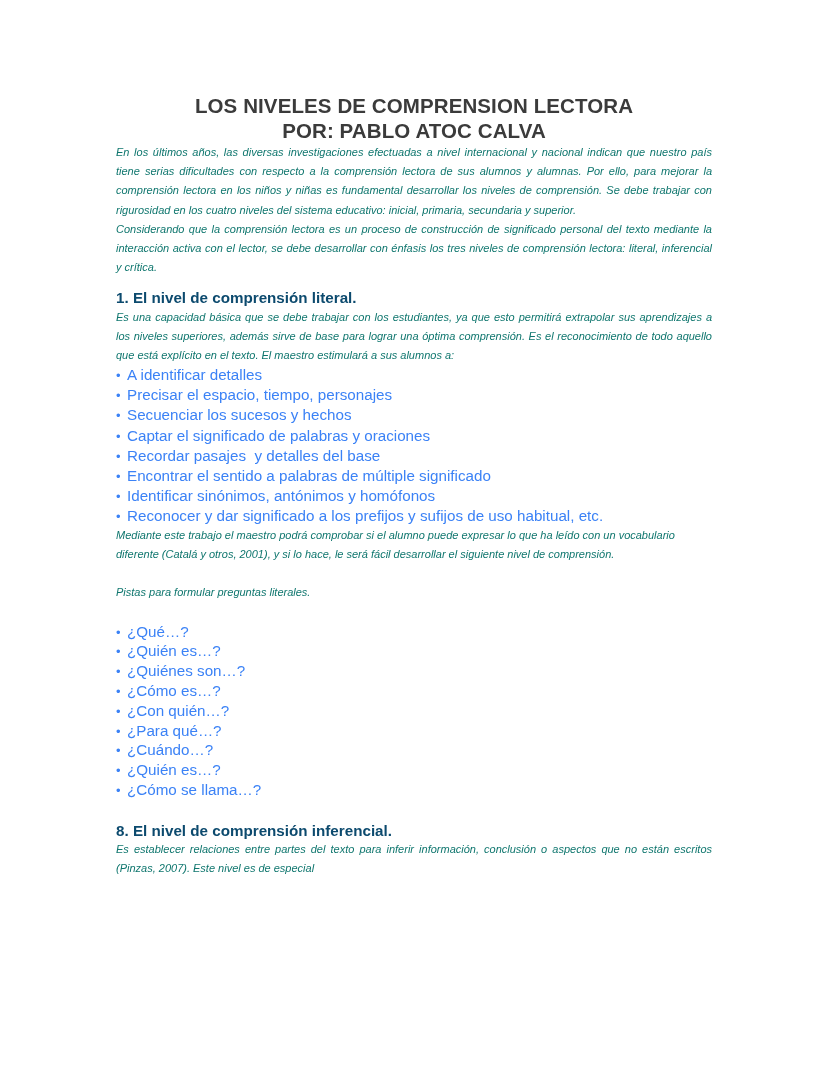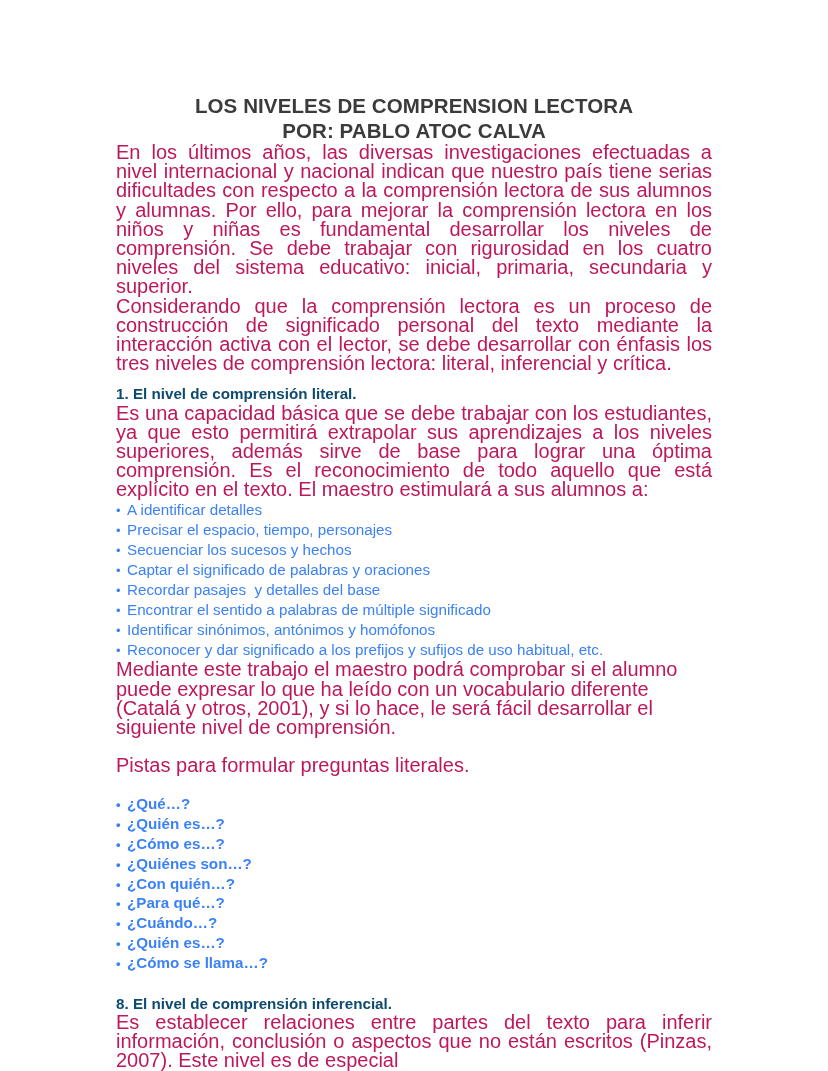--- a/index.html
+++ b/index.html
@@ -36,25 +36,26 @@
     font-weight: bold;
     line-height: 25px;
     letter-spacing: 0.1px;
     color: #3b3b3b;
   }
   .doc-title .line2 {
     display: block;
   }
   p.para {
     margin: 0;
-    font-size: 20px;
+    font-size: 11px;
     line-height: 19.2px;
     text-align: justify;
     text-justify: inter-word;
-    color: #be185d;
+    color: #0f766e;
+    font-style: italic;
   }
   p.para.left {
     text-align: left;
   }
   .para-intro {
     margin-top: 14px;
   }
   h2.section-heading {
     margin: 0;
     font-size: 15.2px;
@@ -79,21 +80,20 @@
   }
   ul.bullets li::before {
     content: "\2022";
     display: inline-block;
     width: 11px;
     font-size: 13px;
     vertical-align: baseline;
   }
   ul.questions li {
     line-height: 18.8px;
-    font-weight: bold;
   }
 </style>
 </head>
 <body>
 
 <div class="page">
   <div class="content">
 
     <h1 class="doc-title">
       <span>LOS NIVELES DE COMPRENSION LECTORA</span>
@@ -125,22 +125,22 @@
 
     <div class="gap-md"></div>
 
     <p class="para left">Pistas para formular preguntas literales.</p>
 
     <div class="gap-lg"></div>
 
     <ul class="bullets questions">
       <li>¿Qué…?</li>
       <li>¿Quién es…?</li>
+      <li>¿Quiénes son…?</li>
       <li>¿Cómo es…?</li>
-      <li>¿Quiénes son…?</li>
       <li>¿Con quién…?</li>
       <li>¿Para qué…?</li>
       <li>¿Cuándo…?</li>
       <li>¿Quién es…?</li>
       <li>¿Cómo se llama…?</li>
     </ul>
 
     <div class="gap-lg"></div>
 
     <h2 class="section-heading">8. El nivel de comprensión inferencial.</h2>

